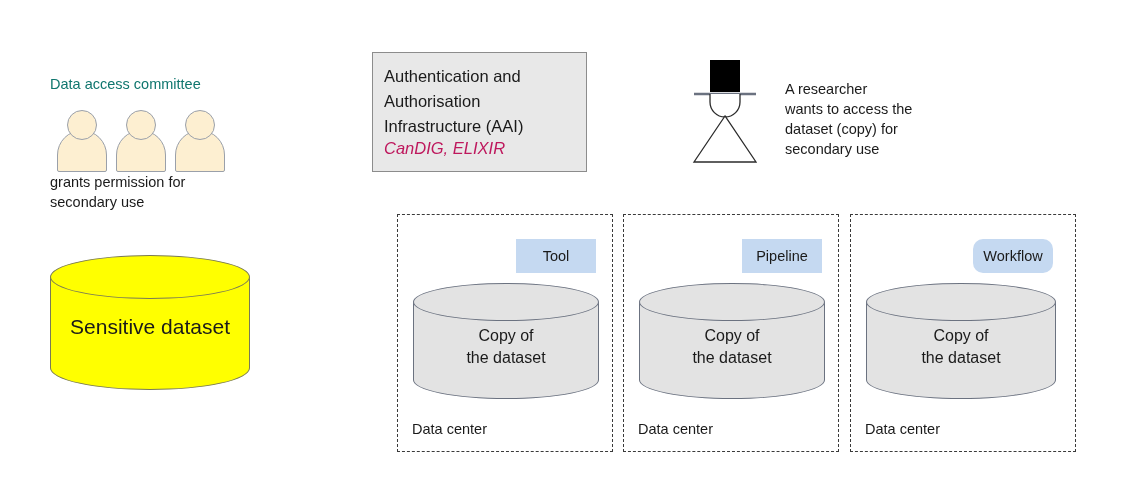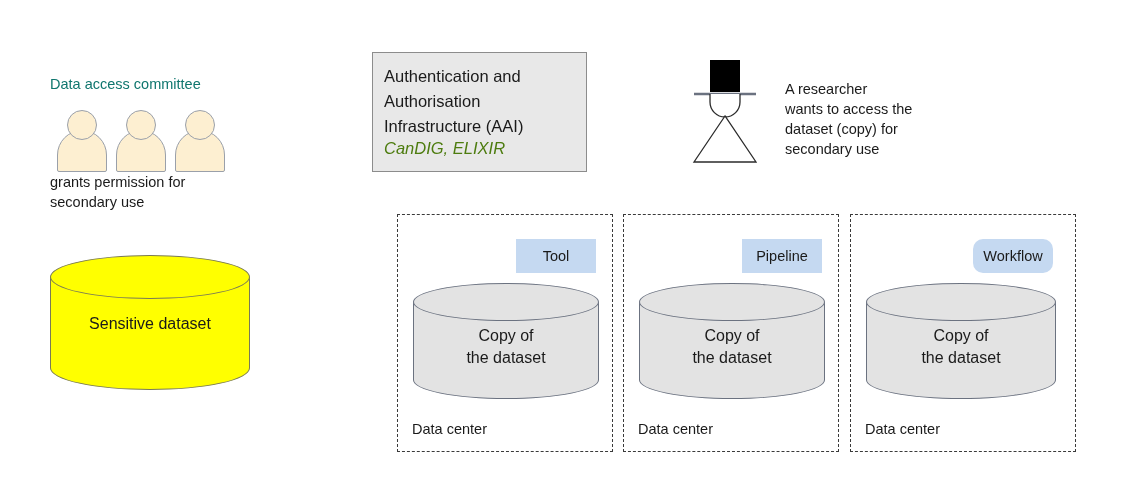--- a/index.html
+++ b/index.html
@@ -87,21 +87,21 @@
   .cyl-bot { bottom: 0; }
 
   
   #sensitive-db .cyl-body { background: #ffff00; border-left: 1px solid #7a7a55; border-right: 1px solid #7a7a55; }
   #sensitive-db .cyl-bot  { background: #ffff00; border: 1px solid #7a7a55; }
   #sensitive-db .cyl-top  { background: #ffff00; border: 1px solid #7a7a55; }
   #sensitive-db .cyl-label {
     position: absolute;
     left: 0; right: 0; top: 60px;
     text-align: center;
-    font-size: 16px;
+    font-size: 21px;
     color: #1a1a1a;
     z-index: 5;
   }
 
   
   #aai-box {
     left: 372px; top: 52px;
     width: 215px; height: 120px;
     background: #e8e8e8;
     border: 1px solid #8c8c8c;
@@ -113,21 +113,21 @@
     font-size: 16.5px;
     line-height: 25px;
     color: #1a1a1a;
     white-space: pre-line;
   }
   #aai-subtitle {
     position: absolute;
     left: 11px; top: 86px; right: 8px;
     font-size: 16.5px;
     font-style: italic;
-    color: #4d7c0f;
+    color: #be185d;
     white-space: nowrap;
   }
 
   
   #researcher-figure {
     left: 686px; top: 58px;
     width: 76px; height: 110px;
   }
   #researcher-caption {
     left: 785px; top: 79px;

